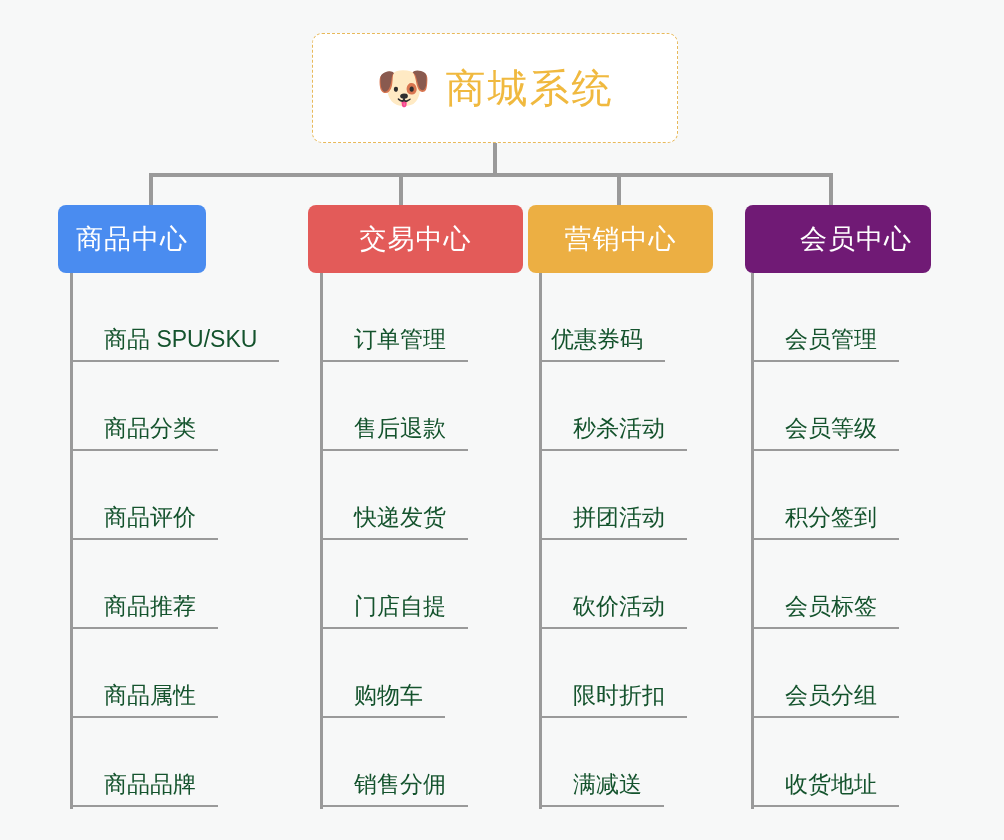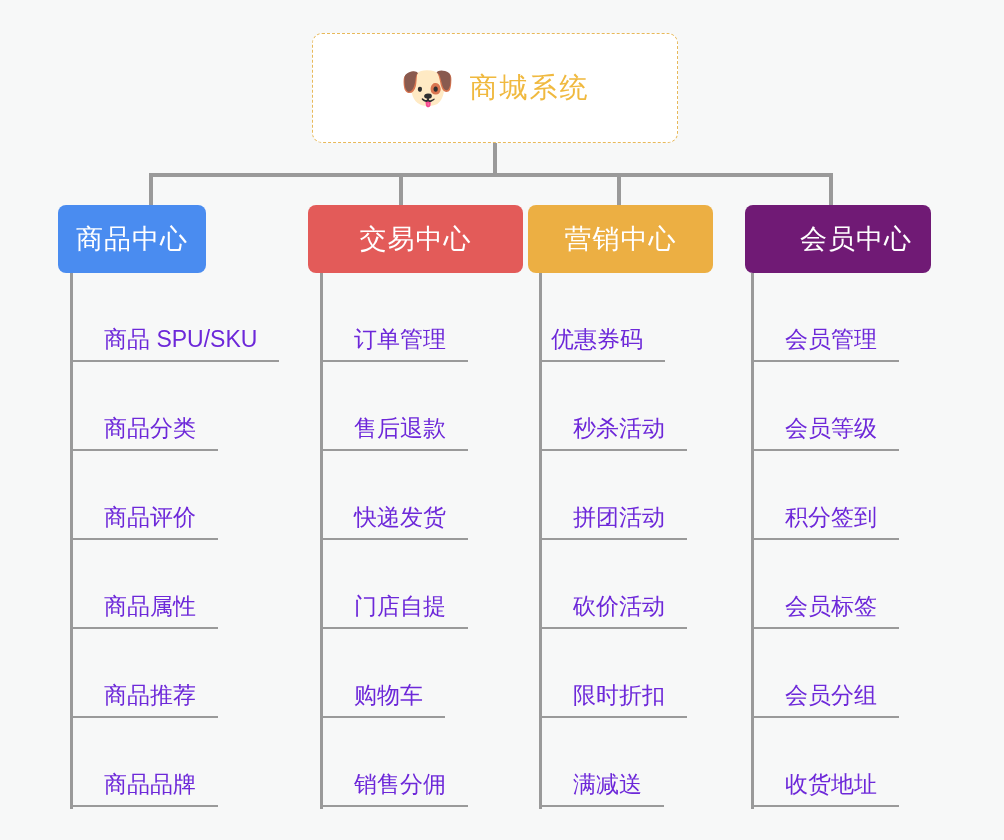--- a/index.html
+++ b/index.html
@@ -34,21 +34,21 @@
     justify-content: center;
     gap: 14px;
   }
   .root-icon {
     font-size: 44px;
     line-height: 1;
     color: #f0bb44;
     filter: saturate(1.1);
   }
   .root-title {
-    font-size: 28px;
+    font-size: 40px;
     color: #f0b93f;
     letter-spacing: 2px;
     line-height: 1;
     text-align: center;
   }
 
   
   .conn {
     position: absolute;
     background: #9a9a9a;
@@ -104,21 +104,21 @@
 
   .leaf-item {
     position: relative;
     height: 89px;
     display: flex;
     align-items: flex-end;
     padding-left: 34px;
   }
   .leaf-text {
     font-size: 23px;
-    color: #6d28d9;
+    color: #14532d;
     line-height: 1;
     padding-bottom: 9px;
     white-space: nowrap;
     border-bottom: 2px solid #a3a3a3;
     padding-right: 22px;
     margin-left: -34px;
     padding-left: 34px;
   }
 </style>
 </head>
@@ -156,26 +156,26 @@
     <div class="leaf-item">
         <span class="leaf-text" style="border-bottom-color: rgb(154, 154, 154);">商品 SPU/SKU</span>
       </div>
     <div class="leaf-item">
         <span class="leaf-text" style="border-bottom-color: rgb(154, 154, 154);">商品分类</span>
       </div>
     <div class="leaf-item">
         <span class="leaf-text" style="border-bottom-color: rgb(154, 154, 154);">商品评价</span>
       </div>
     <div class="leaf-item">
+        <span class="leaf-text" style="border-bottom-color: rgb(154, 154, 154);">商品推荐</span>
+      </div>
+    <div class="leaf-item">
         <span class="leaf-text" style="border-bottom-color: rgb(154, 154, 154);">商品属性</span>
       </div>
     <div class="leaf-item">
-        <span class="leaf-text" style="border-bottom-color: rgb(154, 154, 154);">商品推荐</span>
-      </div>
-    <div class="leaf-item">
         <span class="leaf-text" style="border-bottom-color: rgb(154, 154, 154);">商品品牌</span>
       </div>
   </div>
 
   <div class="leaf-column leaf-col-1">
     <div class="leaf-spine" style="background: rgb(154, 154, 154);"></div>
     <div class="leaf-item">
         <span class="leaf-text" style="border-bottom-color: rgb(154, 154, 154);">订单管理</span>
       </div>
     <div class="leaf-item">

